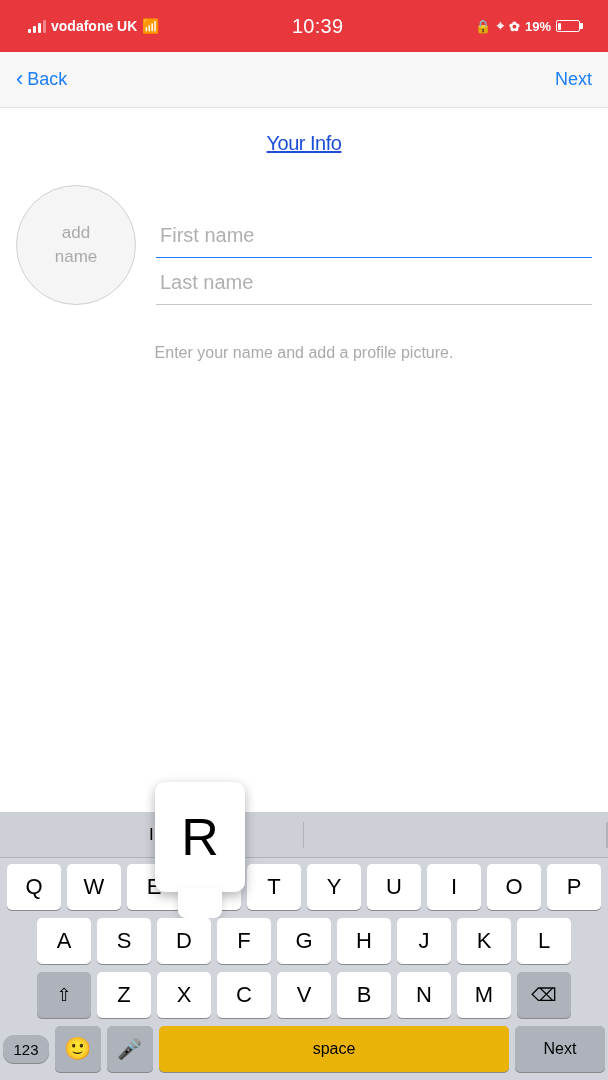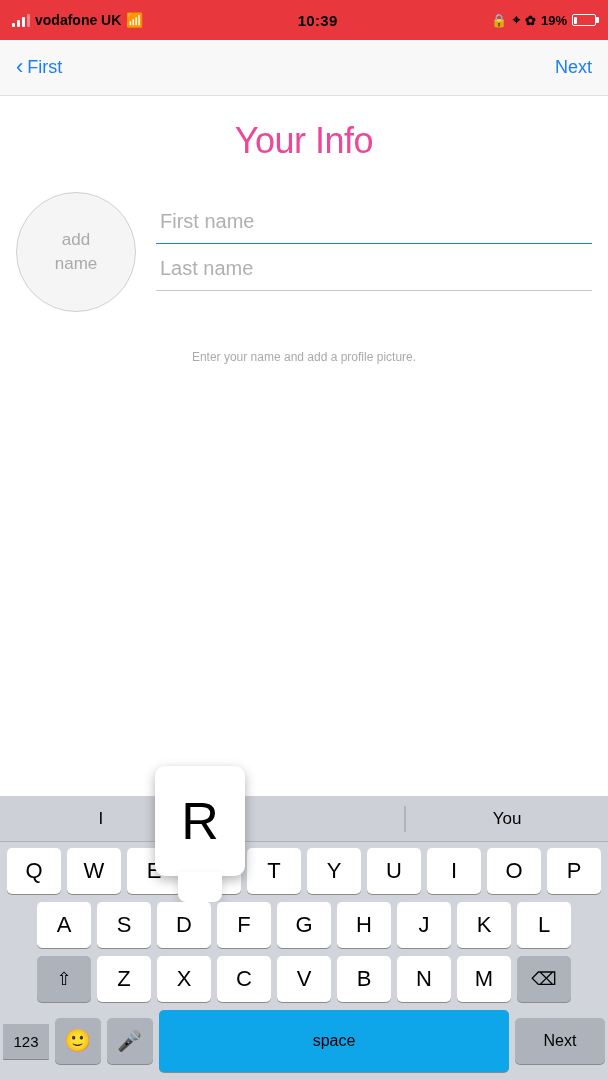--- a/index.html
+++ b/index.html
@@ -9,49 +9,49 @@
       height: 1080px;
       font-family: -apple-system, 'SF Pro Display', 'Helvetica Neue', Arial, sans-serif;
       background: #fff;
       overflow: hidden;
       position: relative;
     }
 
     
     .status-bar {
       width: 100%;
-      height: 40px;
+      height: 52px;
       background: #e8383d;
       display: flex;
       align-items: center;
       justify-content: space-between;
-      padding: 0 12px;
-      color: #000000;
+      padding: 0 28px;
+      color: #ffffff;
       font-size: 14px;
       font-weight: 600;
     }
     .status-left {
       display: flex;
       align-items: center;
       gap: 5px;
     }
     .signal-bars {
       display: flex;
       align-items: flex-end;
       gap: 2px;
       height: 14px;
     }
     .signal-bar {
       background: white;
       width: 3px;
       border-radius: 1px;
     }
     .status-center {
-      font-size: 15px;
-      font-weight: 700;
+      font-size: 20px;
+      font-weight: 400;
       letter-spacing: 0.3px;
     }
     .status-right {
       display: flex;
       align-items: center;
       gap: 5px;
       font-size: 13px;
     }
     .battery-icon {
       width: 24px;
@@ -113,31 +113,32 @@
     }
 
     
     .content {
       background: #fff;
       padding-top: 24px;
     }
 
     .page-title {
       text-align: center;
-      font-size: 36px;
+      font-size: 20px;
       font-weight: 300;
-      color: #ec4899;
+      color: #1d4ed8;
       margin-bottom: 30px;
       letter-spacing: -0.5px;
+      text-decoration: underline;
     }
 
     .profile-section {
       display: flex;
       flex-direction: row;
-      align-items: flex-start;
+      align-items: flex-end;
       padding: 0 16px;
       gap: 20px;
       margin-bottom: 16px;
     }
 
     .add-photo-circle {
       width: 120px;
       height: 120px;
       border-radius: 50%;
       border: 1.5px solid #d0d0d0;
@@ -179,21 +180,21 @@
     }
     .name-input:first-child {
       border-bottom-color: #1c7ef6;
       caret-color: #1c7ef6;
       margin-bottom: 3px;
     }
 
     .hint-text {
       text-align: center;
       color: #aaa;
-      font-size: 12px;
+      font-size: 16px;
       font-weight: 400;
       line-height: 1.5;
       padding: 20px 40px 0;
     }
 
     
     .keyboard {
       position: absolute;
       bottom: 0;
       left: 0;
@@ -299,23 +300,23 @@
     }
 
     
     .bottom-row {
       display: flex;
       gap: 6px;
       padding: 4px 3px 8px;
       align-items: center;
     }
     .key-123 {
-      height: 35px;
+      height: 28px;
       background: #adb2bb;
-      border-radius: 1px;
+      border-radius: 11px;
       display: flex;
       align-items: center;
       justify-content: center;
       font-size: 15px;
       font-weight: 500;
       color: #000;
       cursor: pointer;
       box-shadow: 0 1px 0 #8a8a8a;
       width: 46px;
       flex-shrink: 0;
@@ -340,22 +341,22 @@
       display: flex;
       align-items: center;
       justify-content: center;
       font-size: 20px;
       cursor: pointer;
       box-shadow: 0 1px 0 #8a8a8a;
       width: 46px;
       flex-shrink: 0;
     }
     .key-space {
-      height: 62px;
-      background: #0ea5e9;
+      height: 46px;
+      background: #eab308;
       border-radius: 5px;
       display: flex;
       align-items: center;
       justify-content: center;
       font-size: 16px;
       color: #000;
       cursor: pointer;
       box-shadow: 0 1px 0 #8a8a8a;
       flex: 1;
     }
@@ -397,21 +398,21 @@
     <span>19%</span>
     <div class="battery-icon">
       <div class="battery-fill"></div>
     </div>
   </div>
 </div>
 
 <div class="nav-bar">
   <div class="nav-back">
     <span class="chevron-left">‹</span>
-    <span>First</span>
+    <span>Back</span>
   </div>
   <div class="nav-next">Next</div>
 </div>
 
 <div class="content">
   <h1 class="page-title">Your Info</h1>
 
   <div class="profile-section">
     <div class="add-photo-circle">
       <span class="add-photo-text">
@@ -436,21 +437,20 @@
     <div class="r-popup">
       <div class="r-popup-key">R</div>
       <div class="r-popup-stem"></div>
     </div>
 
     <div class="predictive-item">I</div>
     <div class="predictive-divider"></div>
     <div class="predictive-item" style="visibility:hidden;">R</div>
     <div class="predictive-divider"></div>
     <div class="predictive-divider"></div>
-    <div class="predictive-item">You</div>
   </div>
 
   <div class="key-rows">
 
     <div class="key-row">
       <div class="key">Q</div>
       <div class="key">W</div>
       <div class="key">E</div>
       <div class="key">R</div>
       <div class="key">T</div>

